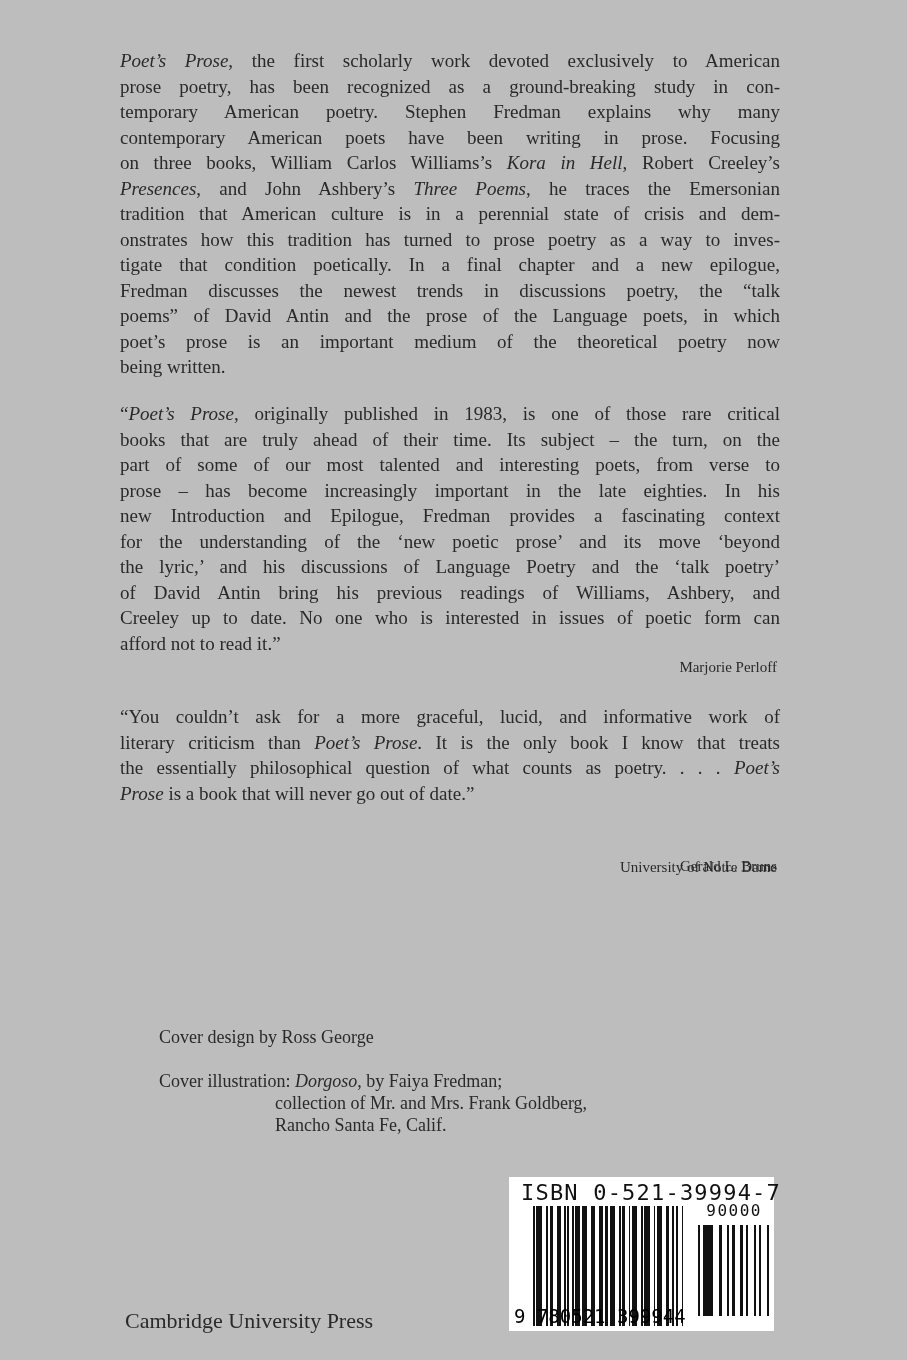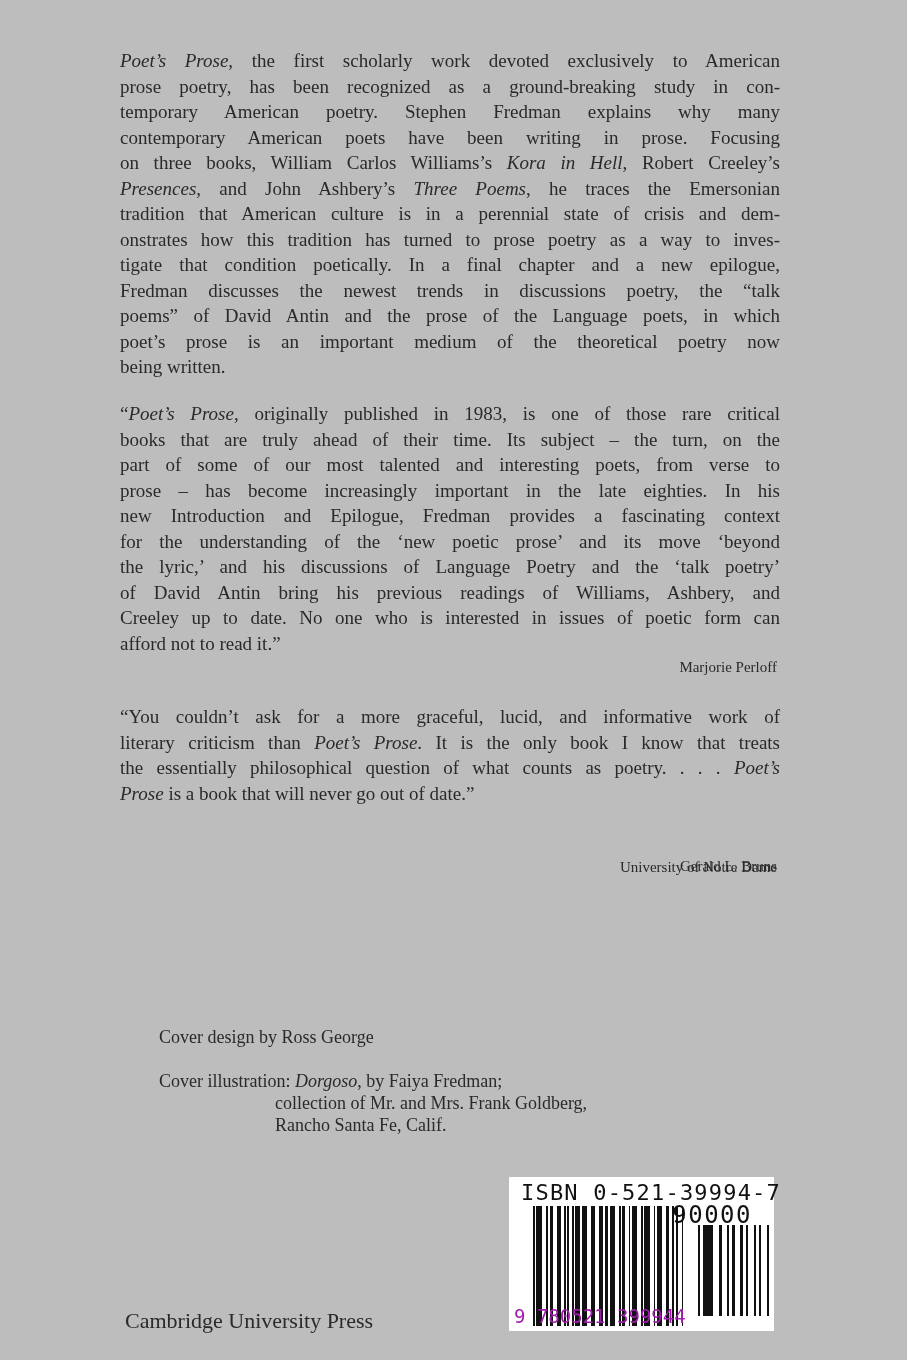--- a/index.html
+++ b/index.html
@@ -33,28 +33,28 @@
     position: absolute; left: 509px; top: 1177px; width: 265px; height: 154px;
     background: #ffffff;
   }
   #isbn-text {
     position: absolute; left: 12px; top: 3px;
     font-family: "DejaVu Sans Mono", "Liberation Mono", monospace;
     font-size: 22px; letter-spacing: 1.2px; color: #111;
     white-space: nowrap;
   }
   #price-code {
-    position: absolute; right: 22px; top: 24px;
+    position: absolute; right: 12px; top: 24px;
     font-family: "DejaVu Sans Mono", "Liberation Mono", monospace;
-    font-size: 24px; letter-spacing: 1.5px; color: #111;
+    font-size: 16px; letter-spacing: 1.5px; color: #111;
   }
   #ean-digits {
     position: absolute; left: 5px; top: 128px;
     font-family: "DejaVu Sans Mono", "Liberation Mono", monospace;
-    font-size: 19px; color: #a21caf; white-space: nowrap;
+    font-size: 19px; color: #000000; white-space: nowrap;
   }
   #bars-main { position: absolute; left: 24px; top: 29px; width: 152px; height: 120px; }
   #bars-addon { position: absolute; left: 189px; top: 48px; width: 74px; height: 91px; }
   .bar { position: absolute; top: 0; background: #111; }
 </style>
 </head>
 <body>
 
 <div id="desc" class="block">
     <span class="line just"><em>Poet’s Prose</em><span>, the first scholarly work devoted exclusively to American</span></span>

